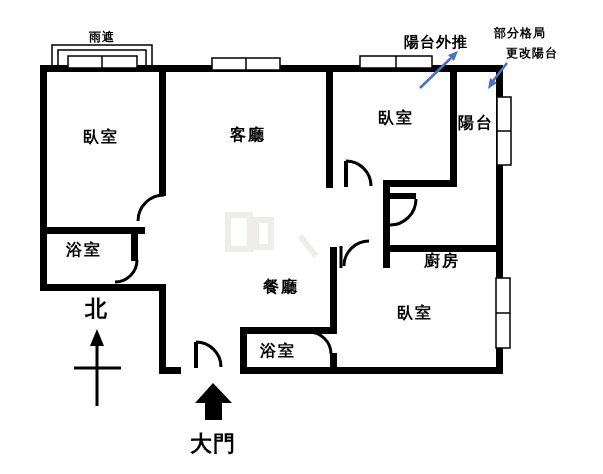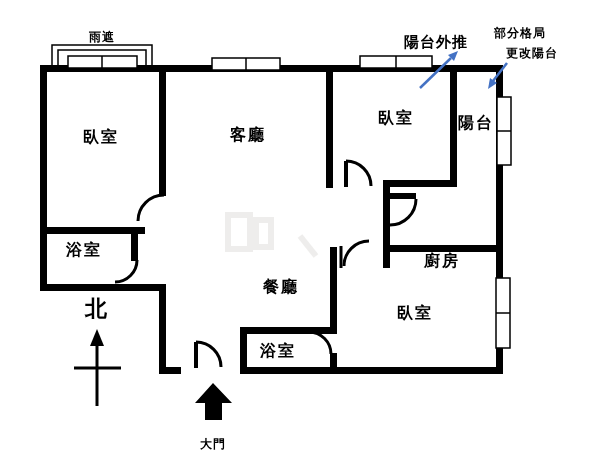--- a/index.html
+++ b/index.html
@@ -9,21 +9,21 @@
   }
   #plan svg{position:absolute;left:0;top:0;}
   .lbl{
     position:absolute;transform:translate(-50%,-50%);
     font-size:16px;font-weight:600;color:#000;white-space:nowrap;
     letter-spacing:2px;line-height:1;
   }
   .lbl.note{font-size:12px;letter-spacing:1px;font-weight:700;}
   .lbl.small-note{font-size:15px;letter-spacing:1px;font-weight:700;}
   .lbl.big{font-size:22px;font-weight:700;letter-spacing:0;}
-  .lbl.door{font-size:12px;letter-spacing:1px;text-align:center;}
+  .lbl.door{font-size:22px;letter-spacing:1px;text-align:center;}
 </style>
 </head>
 <body>
 
 <div id="plan">
 
   <svg width="603" height="474" viewBox="0 0 603 474">
 
     <g opacity="0.16" fill="none" stroke="#9a968e" stroke-width="6">
       <rect x="228" y="215" width="22" height="34"></rect>

